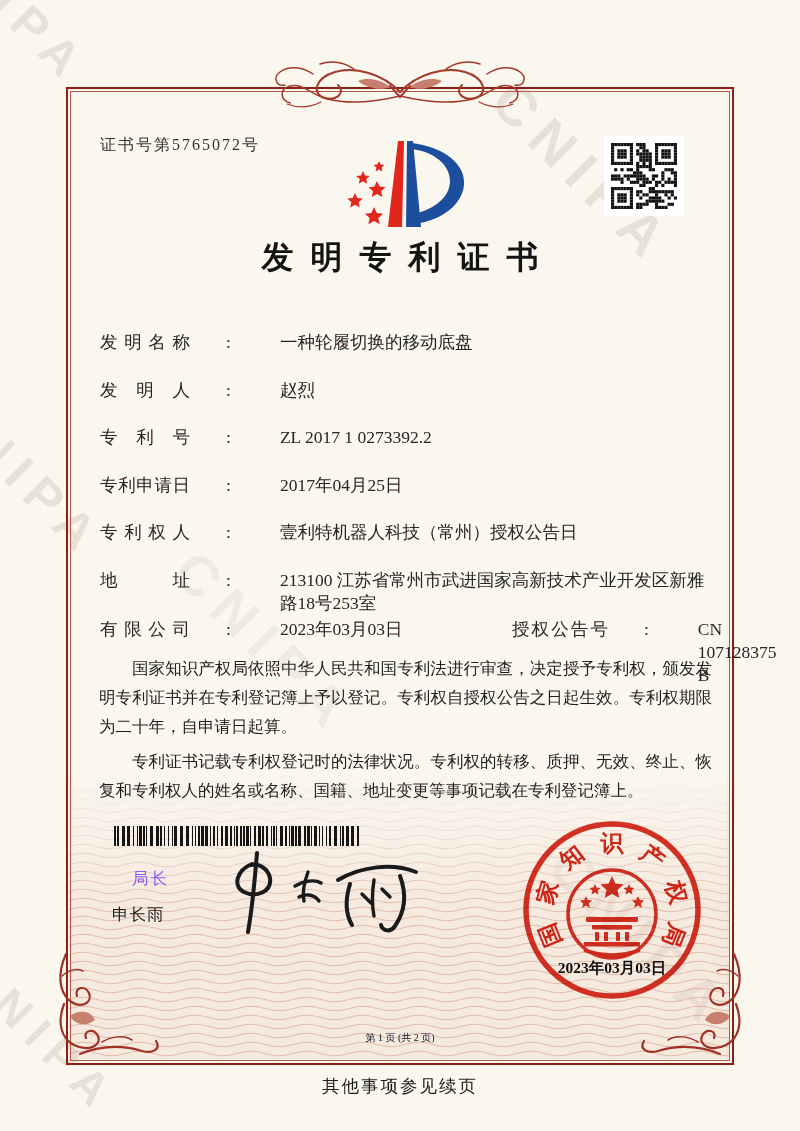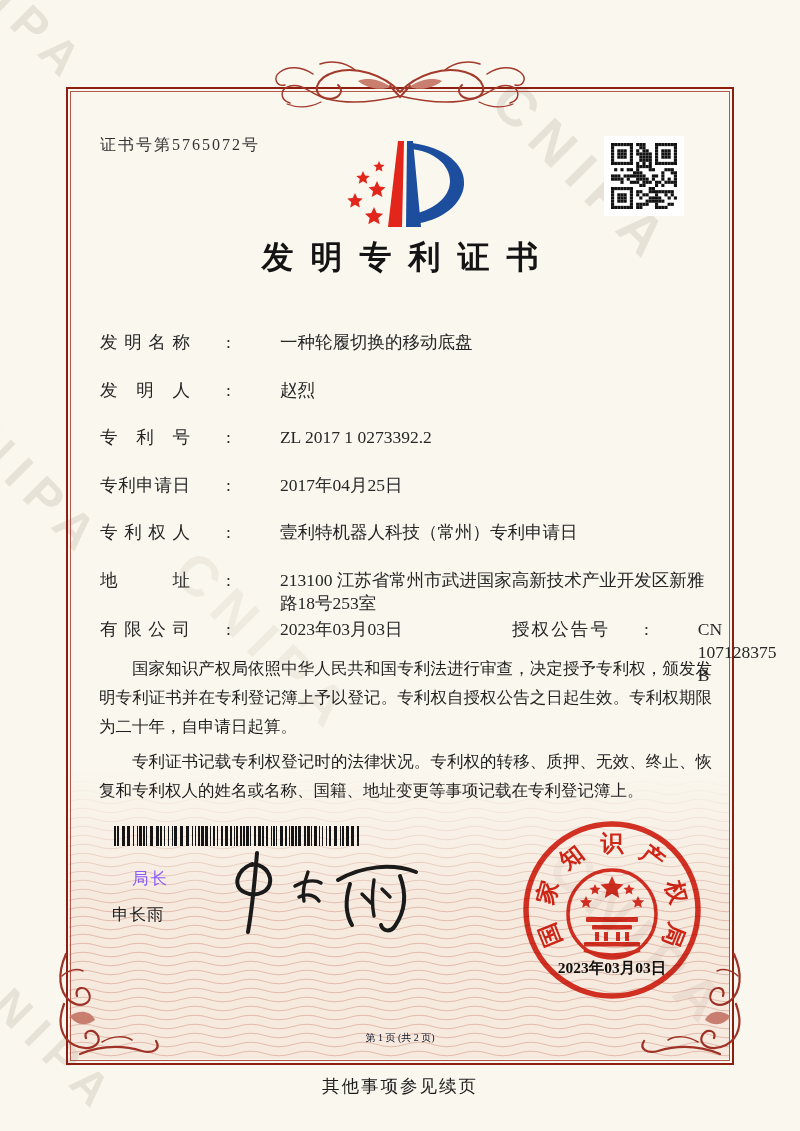--- a/index.html
+++ b/index.html
@@ -407,21 +407,21 @@
       <span class="fvalue">ZL 2017 1 0273392.2</span>
     </div>
     <div class="frow">
       <span class="flabel">专利申请日</span>
         <span class="fcolon">:</span>
       <span class="fvalue">2017年04月25日</span>
     </div>
     <div class="frow">
       <span class="flabel">专利权人</span>
         <span class="fcolon">:</span>
-      <span class="fvalue">壹利特机器人科技（常州）专利申请日</span>
+      <span class="fvalue">壹利特机器人科技（常州）授权公告日</span>
     </div>
     <div class="frow frow-address">
       <span class="flabel">地址</span>
         <span class="fcolon">:</span>
       <span class="fvalue">213100 江苏省常州市武进国家高新技术产业开发区新雅路18号253室</span>
     </div>
     <div class="frow">
       <span class="flabel">有限公司</span>
         <span class="fcolon">:</span>
       <span class="fvalue fvalue-grantdate">2023年03月03日</span>

